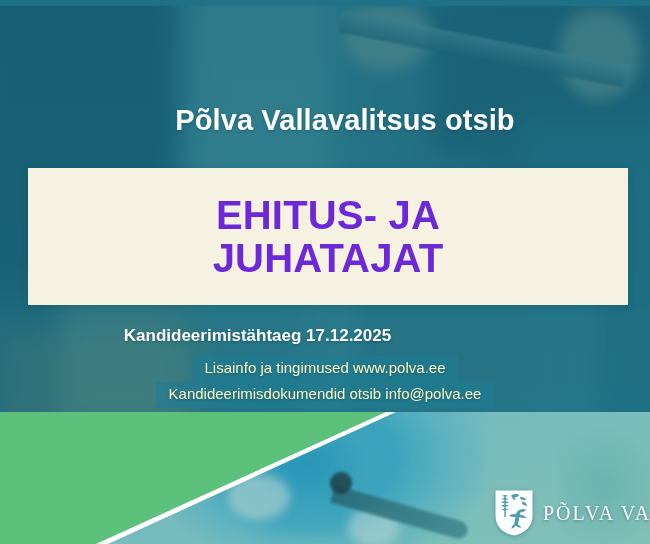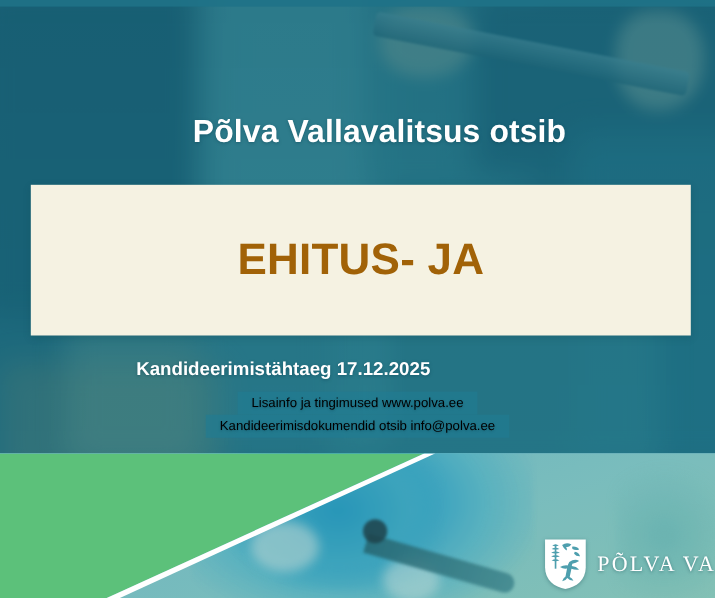--- a/index.html
+++ b/index.html
@@ -107,34 +107,34 @@
   }
 
   
   .title-box{
     position:absolute;left:28px;top:168px;width:600px;height:137px;
     background:#f5f2e2;
     display:flex;align-items:center;justify-content:center;
     box-shadow:0 2px 7px rgba(12,60,72,.20);
   }
   .title-text{
-    color:#a16207;font-weight:bold;font-size:40px;line-height:1.06;
+    color:#6d28d9;font-weight:bold;font-size:40px;line-height:1.06;
     text-align:center;letter-spacing:.2px;padding:0 10px;
   }
   .title-text .l2{display:block;}
 
   
   .deadline{
     position:absolute;left:0;top:326px;width:515px;text-align:center;
     color:#ffffff;font-size:17px;font-weight:bold;
     text-shadow:0 1px 3px rgba(10,60,75,.45);
   }
   .info-wrap{position:absolute;left:0;top:356px;width:650px;text-align:center;}
   .info-line{
-    display:inline-block;color:#000000;font-size:12px;line-height:1.52;
+    display:inline-block;color:#fef9c3;font-size:15px;line-height:1.52;
     background:rgba(33,124,147,.62);
     padding:1px 13px 2px 13px;
     text-shadow:0 1px 2px rgba(10,60,75,.4);
   }
 
   
   .logo{
     position:absolute;left:494px;top:489px;display:flex;align-items:center;gap:9px;
   }
   .crest{width:40px;height:48px;display:block;filter:drop-shadow(0 1px 2px rgba(10,60,72,.35));}
@@ -181,20 +181,21 @@
     <div class="tint-bottom"></div>
     <div class="wedge-green"></div>
     <div class="wedge-white"></div>
   </div>
 
   <div class="kicker">Põlva Vallavalitsus otsib</div>
 
   <div class="title-box">
     <div class="title-text">
       <span class="l2">EHITUS- JA</span>
+      <span class="l2">JUHATAJAT</span>
     </div>
   </div>
 
   <div class="deadline">Kandideerimistähtaeg  17.12.2025</div>
 
   <div class="info-wrap">
     <div><span class="info-line">Lisainfo ja tingimused www.polva.ee</span></div>
     <div><span class="info-line">Kandideerimisdokumendid otsib info@polva.ee</span></div>
   </div>
 

